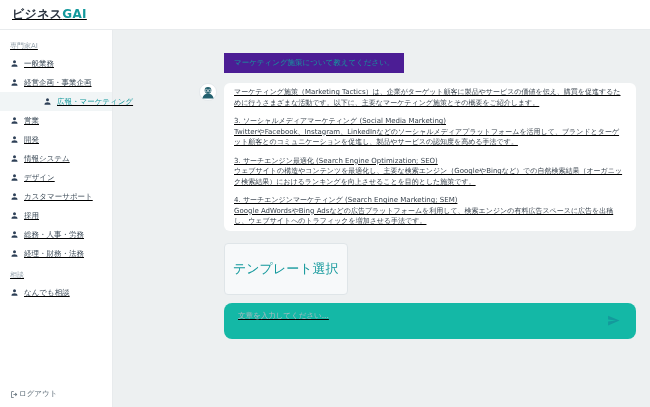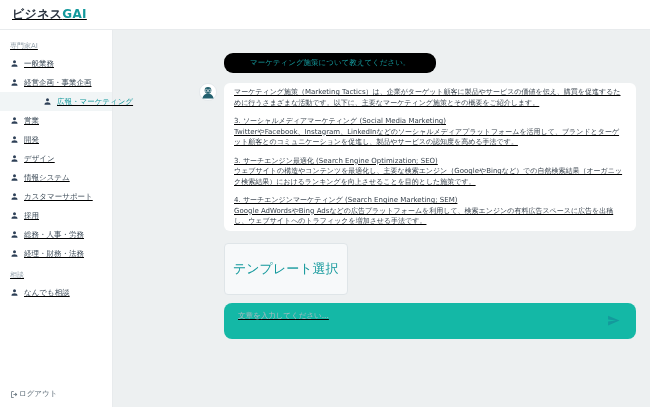--- a/index.html
+++ b/index.html
@@ -17,21 +17,21 @@
   .sidebar { width:113px; background:#fff; border-right:1px solid #e8ebed; position:relative; padding-top:4px; flex-shrink:0; }
   .sec-label { font-size:7px; color:#96a3ad; padding:7px 10px 3px; }
   .side-item { display:flex; align-items:center; gap:5px; padding:4.5px 10px; font-size:7.5px; color:var(--side-ink); cursor:pointer; white-space:nowrap; }
   .side-item .p-icon { color:var(--icon-ink); display:flex; flex-shrink:0; }
   .side-item.active { color:var(--accent); background:#f1f5f6;padding-left:43px; }
   .logout { position:absolute; bottom:8px; left:10px; display:flex; align-items:center; font-size:7.5px; color:#5d6c77; cursor:pointer; }
   .logout svg { flex-shrink:0; }
 
   .main { flex:1; background:var(--main-bg); overflow-y:auto; padding:20px 14px 12px 86px; }
   .user-row { margin-left:25px; }
-  .user-bubble { display:inline-block; background:#000000; border-radius:9px; padding:5px 26px; font-size:7.5px; color:var(--accent); }
+  .user-bubble { display:inline-block; background:#4c1d95; border-radius:0; padding:5px 10px; font-size:7.5px; color:var(--accent); }
   .ai-row { display:flex; gap:7px; margin-top:10px; align-items:flex-start; }
   .avatar { width:18px; height:18px; flex-shrink:0; }
   .ai-bubble { flex:1; background:#fff; border-radius:6px; padding:4px 10px; font-size:7px; line-height:1.5; color:#39434d; }
   .ai-intro { margin-bottom:8px; }
   .ai-section { margin-bottom:8px; }
   .ai-section:last-child { margin-bottom:0; }
   .template-row { margin-left:25px; margin-top:12px; }
   .template-btn { display:inline-block; background:#f7f9fa; border:1px solid #dfe5e8; border-radius:4px; padding:16px 8px; font-size:13px; color:var(--accent); font-family:inherit; cursor:pointer; }
   .input-bar { margin-left:25px; margin-top:8px; background:#14b8a6; border-radius:8px; padding:5px 14px; min-height:36px; display:flex; align-items:center; gap:8px; }
   .input-bar textarea { flex:1; border:none; outline:none; resize:none; background:transparent; font-family:inherit; font-size:7.5px; color:#3c4650; height:26px; padding-top:3px; }
@@ -93,29 +93,29 @@
               </svg>
             </span>
             <span>開発</span>
           </div>
           <div class="side-item">
             <span class="p-icon">
               <svg viewBox="0 0 24 24" width="9" height="9">
                 <path fill="currentColor" d="M12 11.5a4 4 0 1 0 0-8 4 4 0 0 0 0 8zm0 2.5c-4.4 0-8 2.2-8 5v1.5h16V19c0-2.8-3.6-5-8-5z"></path>
               </svg>
             </span>
+            <span>情報システム</span>
+          </div>
+          <div class="side-item">
+            <span class="p-icon">
+              <svg viewBox="0 0 24 24" width="9" height="9">
+                <path fill="currentColor" d="M12 11.5a4 4 0 1 0 0-8 4 4 0 0 0 0 8zm0 2.5c-4.4 0-8 2.2-8 5v1.5h16V19c0-2.8-3.6-5-8-5z"></path>
+              </svg>
+            </span>
             <span>デザイン</span>
-          </div>
-          <div class="side-item">
-            <span class="p-icon">
-              <svg viewBox="0 0 24 24" width="9" height="9">
-                <path fill="currentColor" d="M12 11.5a4 4 0 1 0 0-8 4 4 0 0 0 0 8zm0 2.5c-4.4 0-8 2.2-8 5v1.5h16V19c0-2.8-3.6-5-8-5z"></path>
-              </svg>
-            </span>
-            <span>情報システム</span>
           </div>
           <div class="side-item">
             <span class="p-icon">
               <svg viewBox="0 0 24 24" width="9" height="9">
                 <path fill="currentColor" d="M12 11.5a4 4 0 1 0 0-8 4 4 0 0 0 0 8zm0 2.5c-4.4 0-8 2.2-8 5v1.5h16V19c0-2.8-3.6-5-8-5z"></path>
               </svg>
             </span>
             <span>カスタマーサポート</span>
           </div>
           <div class="side-item">

